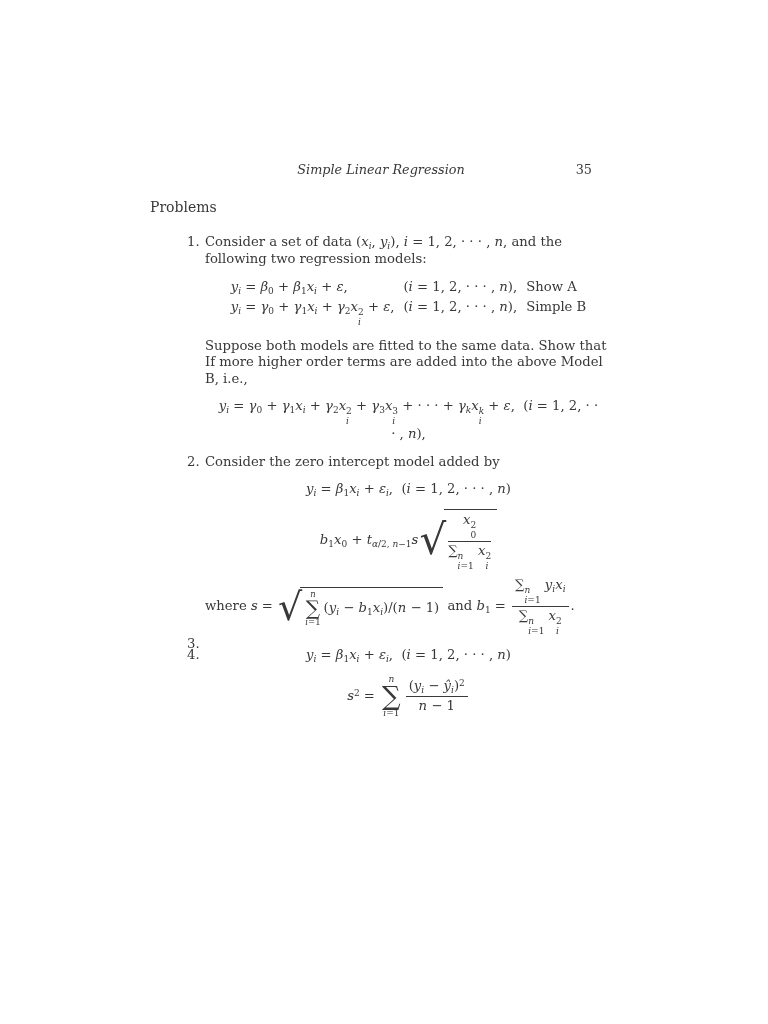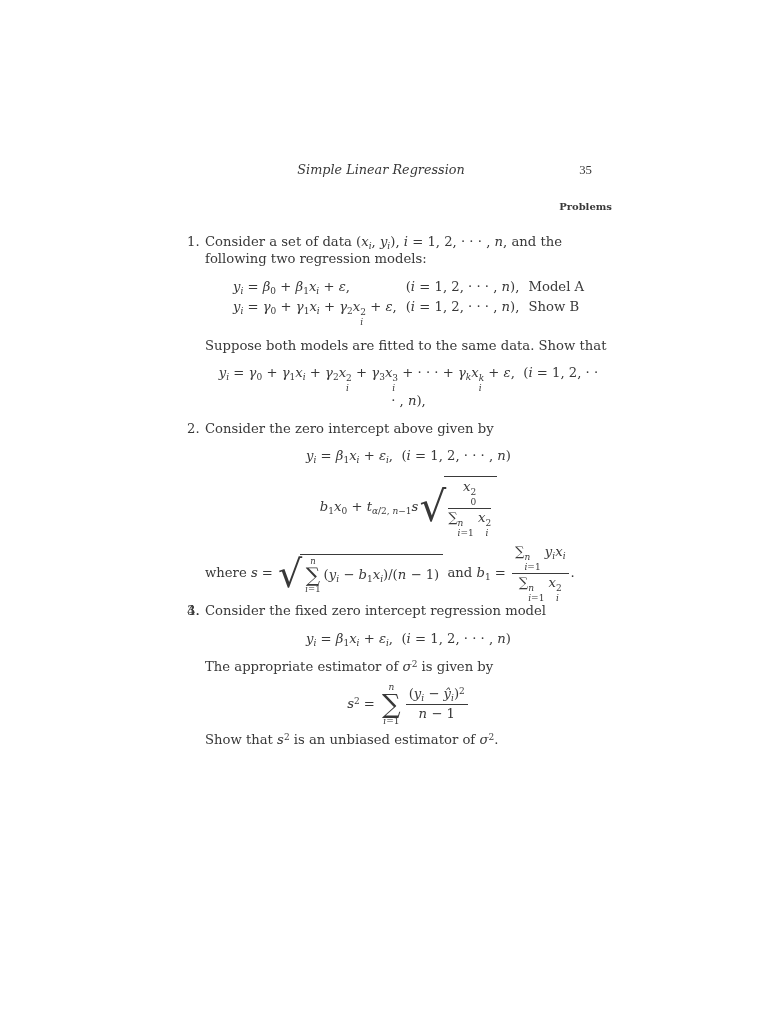--- a/index.html
+++ b/index.html
@@ -7,24 +7,24 @@
     width:768px;height:1024px;background:#ffffff;
     font-family:"DejaVu Serif","Liberation Serif",serif;
     color:#383838;
     -webkit-font-smoothing:antialiased;
   }
   .page{position:relative;width:768px;height:775px;overflow:hidden;background:#ffffff;}
   .content{position:absolute;left:150px;top:162px;width:462px;font-size:13.2px;line-height:16.5px;}
 
   
   .runhead{position:relative;text-align:center;font-style:italic;font-size:12.8px;}
-  .pageno{position:absolute;right:20px;top:0;font-style:normal;font-family:Liberation Serif, serif;}
+  .pageno{position:absolute;right:20px;top:0;font-style:normal;}
 
   
-  .title{text-align:right;font-weight:700;font-size:10px;margin-top:20px;}
+  .title{text-align:left;font-weight:400;font-size:14px;margin-top:20px;}
 
   
   .plist{margin-top:19px;}
   .pitem{position:relative;padding-left:55px;}
   .pnum{position:absolute;left:37px;top:0;}
 
   
   .deq{text-align:center;margin:11px 12px;}
   .deq.tall{margin:8px 0 6px;}
   .eqgrid{display:inline-grid;grid-template-columns:auto auto auto;column-gap:9px;row-gap:3px;text-align:left;}
@@ -65,45 +65,46 @@
 
     <div class="plist">
 
       <div class="pitem">
         <span class="pnum">1.</span>
         <div>Consider a set of data (<i>x</i><sub><i>i</i></sub>, <i>y</i><sub><i>i</i></sub>), <i>i</i> = 1, 2, · · · , <i>n</i>, and the following two regression models:</div>
         <div class="deq">
           <span class="eqgrid">
             <span><i>y</i><sub><i>i</i></sub> = <i>β</i><sub>0</sub> + <i>β</i><sub>1</sub><i>x</i><sub><i>i</i></sub> + <i>ε</i>,</span>
             <span>(<i>i</i> = 1, 2, · · · , <i>n</i>),</span>
-            <span>Model A</span>
+            <span>Show A</span>
             <span><i>y</i><sub><i>i</i></sub> = <i>γ</i><sub>0</sub> + <i>γ</i><sub>1</sub><i>x</i><sub><i>i</i></sub> + <i>γ</i><sub>2</sub><i>x</i><span class="ss">
                   <span class="t">2</span>
                   <span class="b"><i>i</i></span>
                 </span> + <i>ε</i>,</span>
             <span>(<i>i</i> = 1, 2, · · · , <i>n</i>),</span>
-            <span>Show B</span>
+            <span>Simple B</span>
           </span>
         </div>
         <div>Suppose both models are fitted to the same data. Show that</div>
+        <div>If more higher order terms are added into the above Model B, i.e.,</div>
         <div class="deq"><i>y</i><sub><i>i</i></sub> = <i>γ</i><sub>0</sub> + <i>γ</i><sub>1</sub><i>x</i><sub><i>i</i></sub> + <i>γ</i><sub>2</sub><i>x</i><span class="ss">
               <span class="t">2</span>
               <span class="b"><i>i</i></span>
             </span> + <i>γ</i><sub>3</sub><i>x</i><span class="ss">
               <span class="t">3</span>
               <span class="b"><i>i</i></span>
             </span> + · · · + <i>γ</i><sub><i>k</i></sub><i>x</i><span class="ss">
               <span class="t"><i>k</i></span>
               <span class="b"><i>i</i></span>
             </span> + <i>ε</i>, &nbsp;(<i>i</i> = 1, 2, · · · , <i>n</i>),</div>
       </div>
 
       <div class="pitem">
         <span class="pnum">2.</span>
-        <div>Consider the zero intercept above given by</div>
+        <div>Consider the zero intercept model added by</div>
         <div class="deq"><i>y</i><sub><i>i</i></sub> = <i>β</i><sub>1</sub><i>x</i><sub><i>i</i></sub> + <i>ε</i><sub><i>i</i></sub>, &nbsp;(<i>i</i> = 1, 2, · · · , <i>n</i>)</div>
         <div class="deq tall"><i>b</i><sub>1</sub><i>x</i><sub>0</sub> + <i>t</i><sub><i>α</i>/2, <i>n</i>−1</sub><i>s</i><span class="sqrt">
               <span class="rad rad-xl">√</span>
               <span class="rcd"><span class="frac">
                   <span class="num"><i>x</i><span class="ss">
                       <span class="t">2</span>
                       <span class="b">0</span>
                     </span></span>
                   <span class="den">∑<span class="ss">
                       <span class="t"><i>n</i></span>
@@ -135,29 +136,26 @@
                 </span></span>
             </span>.</div>
       </div>
 
       <div class="pitem">
         <span class="pnum">3.</span>
       </div>
 
       <div class="pitem">
         <span class="pnum">4.</span>
-        <div>Consider the fixed zero intercept regression model</div>
         <div class="deq"><i>y</i><sub><i>i</i></sub> = <i>β</i><sub>1</sub><i>x</i><sub><i>i</i></sub> + <i>ε</i><sub><i>i</i></sub>, &nbsp;(<i>i</i> = 1, 2, · · · , <i>n</i>)</div>
-        <div>The appropriate estimator of <i>σ</i><sup>2</sup> is given by</div>
         <div class="deq tall"><i>s</i><sup>2</sup> = <span class="dsum dsum-lg">
               <span class="l"><i>n</i></span>
               <span class="s">∑</span>
               <span class="l"><i>i</i>=1</span>
             </span><span class="frac">
               <span class="num">(<i>y</i><sub><i>i</i></sub> − <i>ŷ</i><sub><i>i</i></sub>)<sup>2</sup></span>
               <span class="den"><i>n</i> − 1</span>
             </span></div>
-        <div>Show that <i>s</i><sup>2</sup> is an unbiased estimator of <i>σ</i><sup>2</sup>.</div>
       </div>
 
     </div>
   </div>
 </div>
 
 </body></html>

